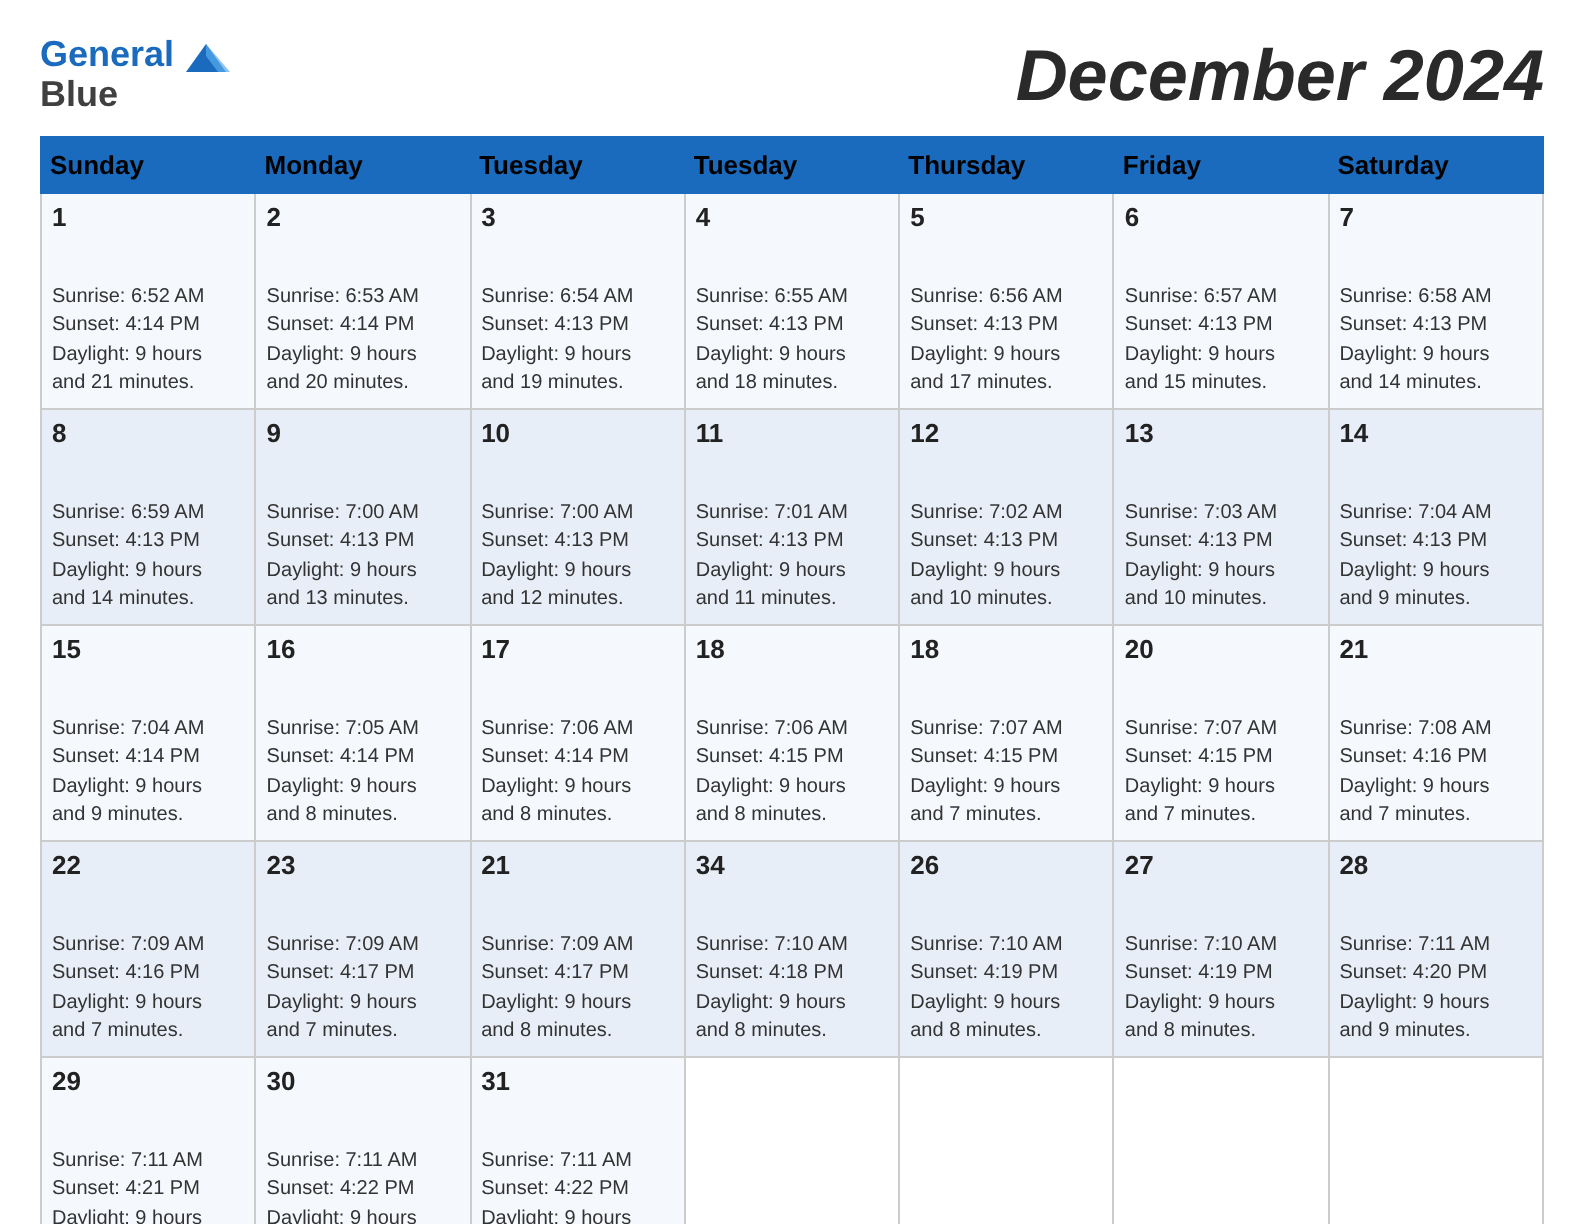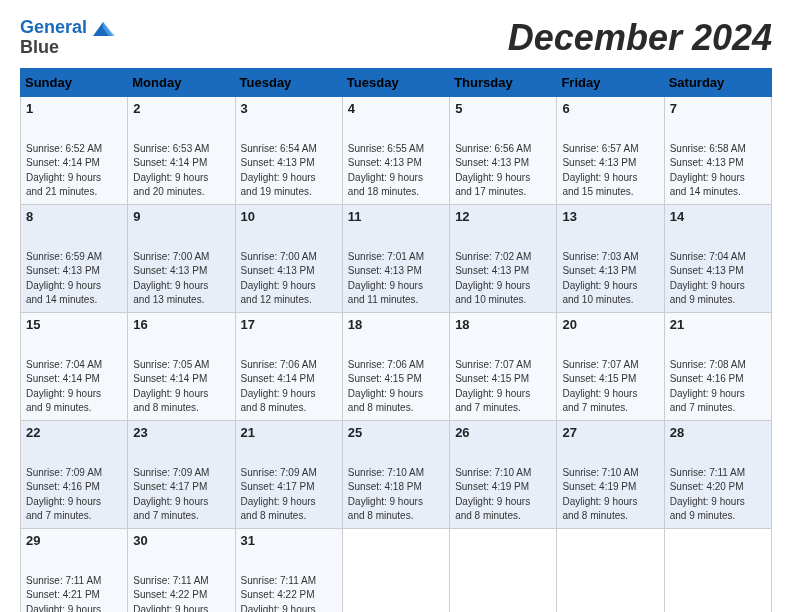--- a/index.html
+++ b/index.html
@@ -233,21 +233,21 @@
           </td>
           <td>
             <span class="day-num">23</span>
             <div class="cell-text">Sunrise: 7:09 AM<br>Sunset: 4:17 PM<br>Daylight: 9 hours<br>and 7 minutes.</div>
           </td>
           <td>
             <span class="day-num">21</span>
             <div class="cell-text">Sunrise: 7:09 AM<br>Sunset: 4:17 PM<br>Daylight: 9 hours<br>and 8 minutes.</div>
           </td>
           <td>
-            <span class="day-num">25</span>
+            <span class="day-num">34</span>
             <div class="cell-text">Sunrise: 7:10 AM<br>Sunset: 4:18 PM<br>Daylight: 9 hours<br>and 8 minutes.</div>
           </td>
           <td>
             <span class="day-num">26</span>
             <div class="cell-text">Sunrise: 7:10 AM<br>Sunset: 4:19 PM<br>Daylight: 9 hours<br>and 8 minutes.</div>
           </td>
           <td>
             <span class="day-num">27</span>
             <div class="cell-text">Sunrise: 7:10 AM<br>Sunset: 4:19 PM<br>Daylight: 9 hours<br>and 8 minutes.</div>
           </td>

